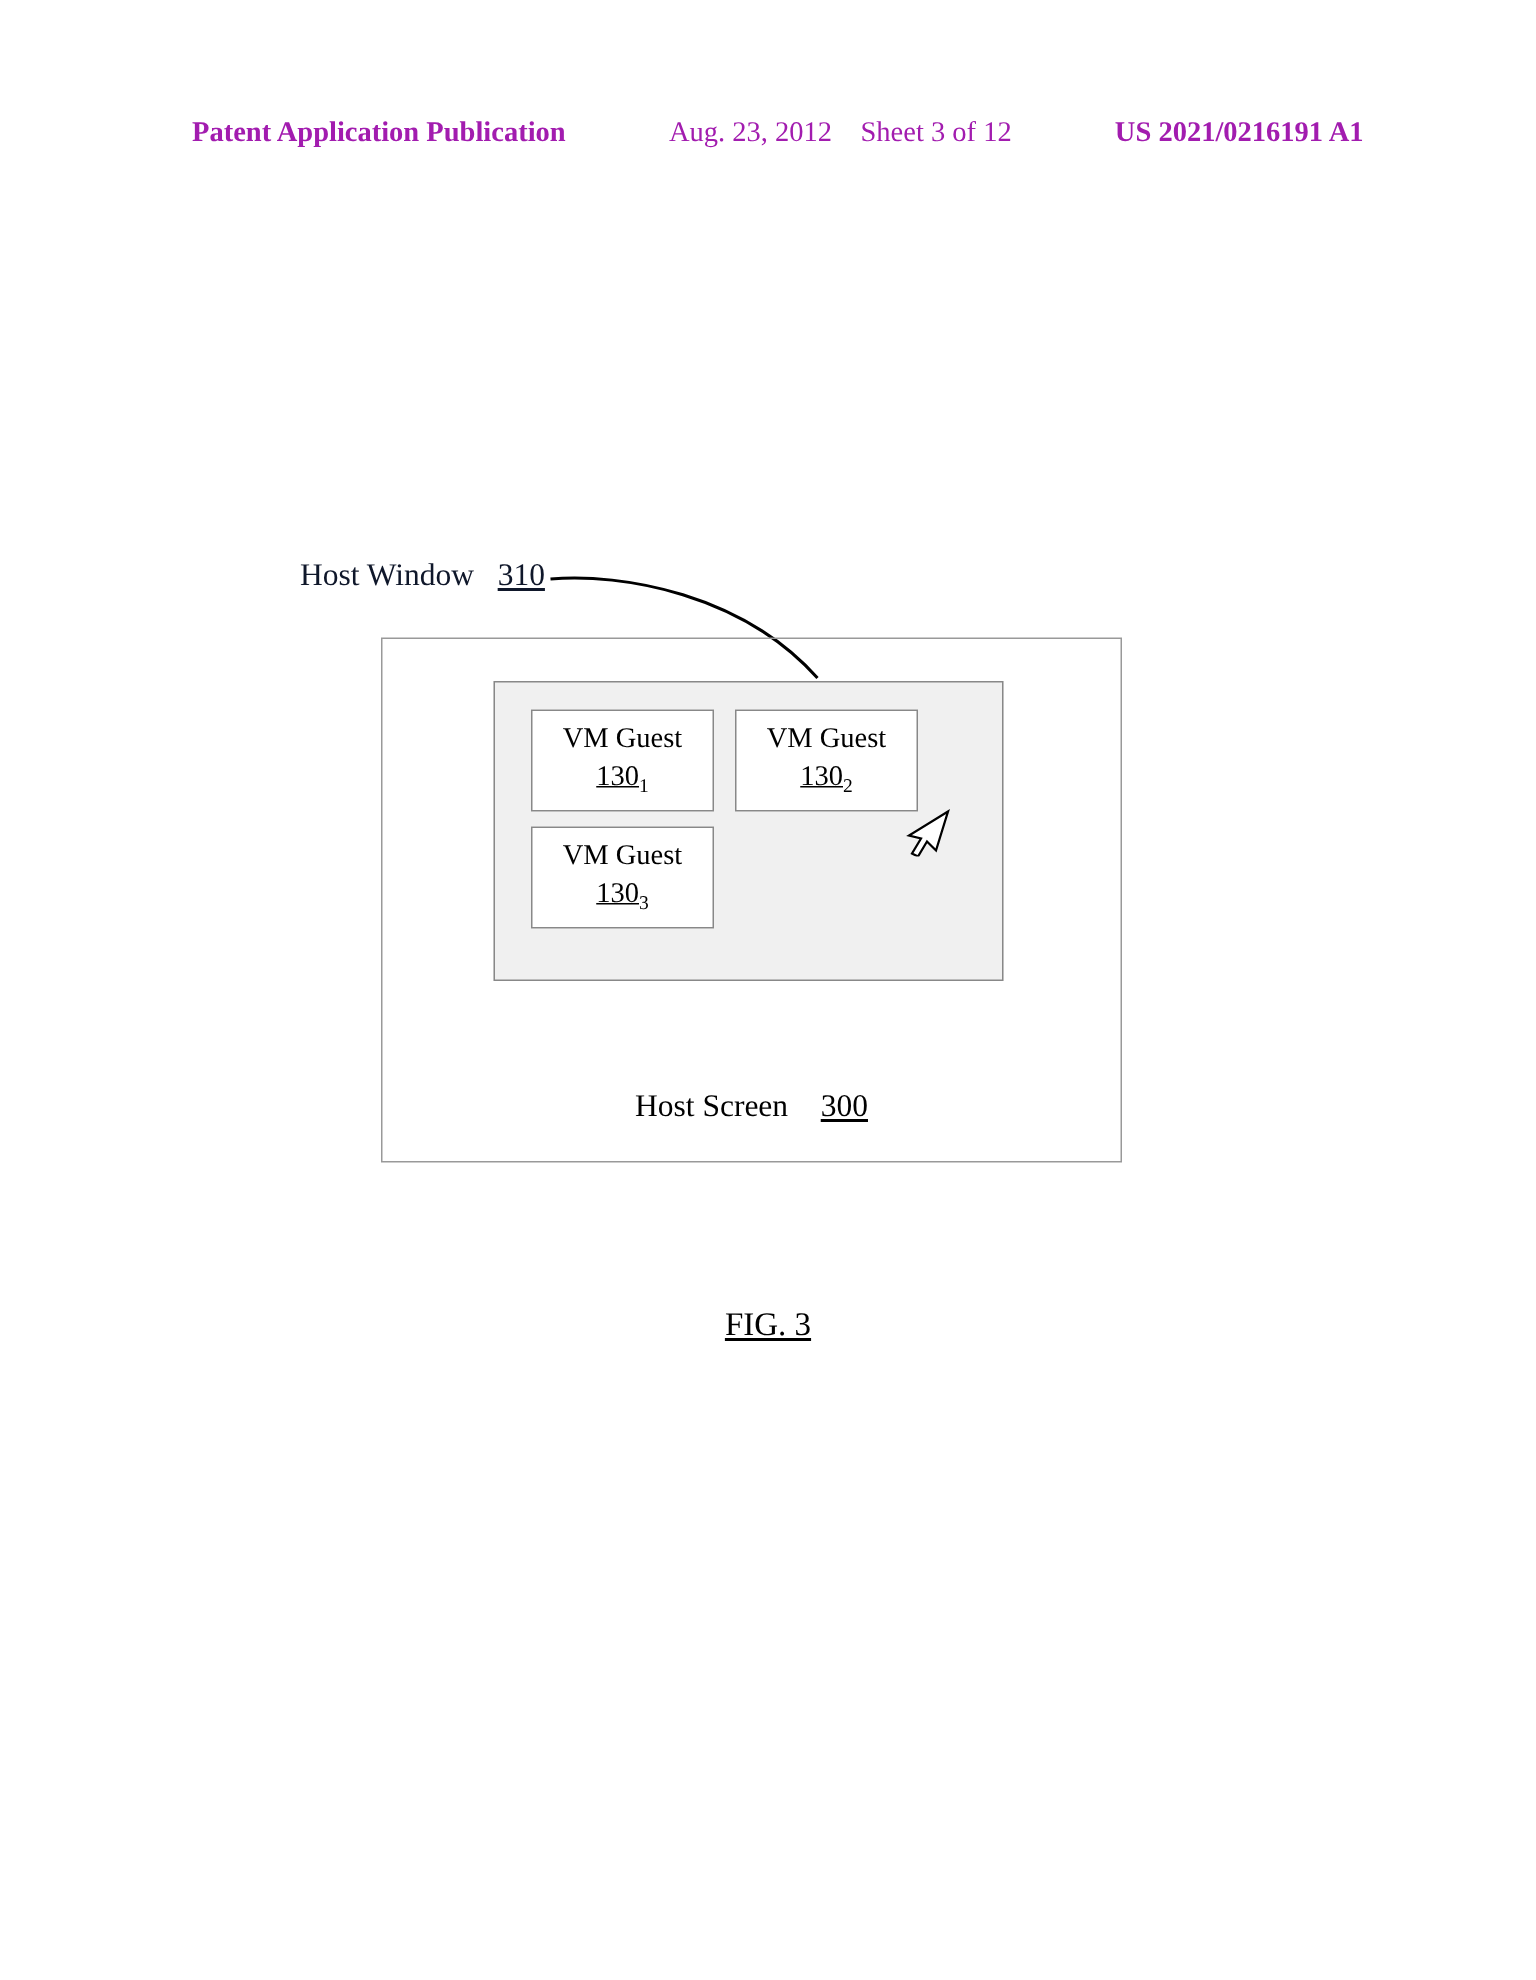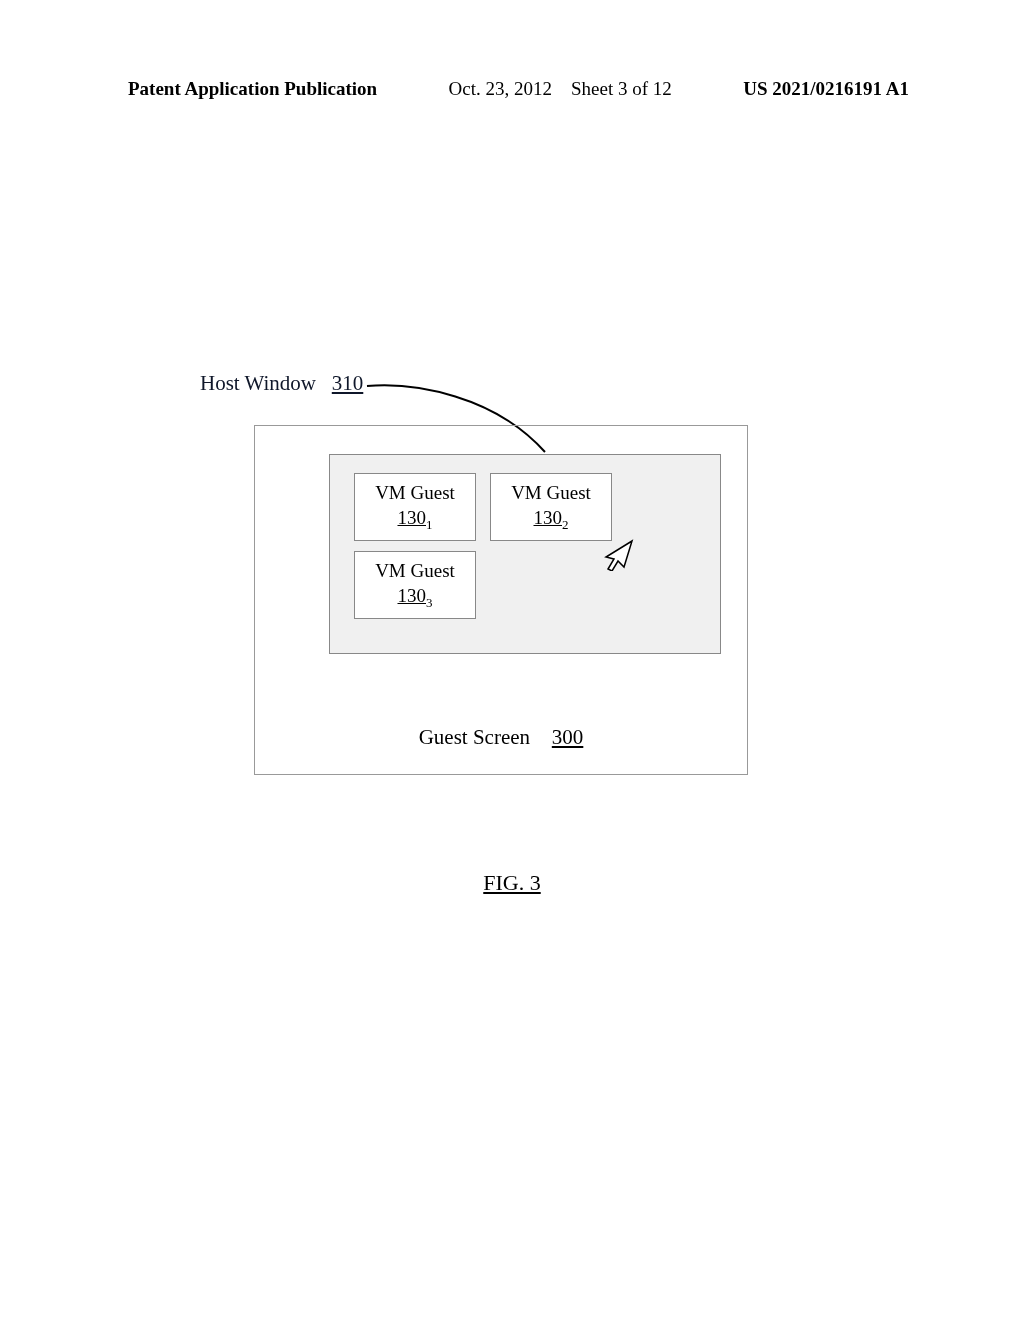--- a/index.html
+++ b/index.html
@@ -16,21 +16,21 @@
     }
     .header {
       position: absolute;
       top: 78px;
       left: 0;
       right: 0;
       padding: 0 115px 0 128px;
       display: flex;
       justify-content: space-between;
       font-size: 19px;
-      color: #000000;
+      color: #a21caf;
     }
     .header-left {
       font-weight: bold;
     }
     .header-middle {
     }
     .header-right {
       font-weight: bold;
     }
     .diagram-container {
@@ -61,21 +61,21 @@
       top: 50px;
       left: 54px;
       width: 494px;
       height: 350px;
       border: 1.5px solid #999;
     }
     .host-window-box {
       position: absolute;
       top: 28px;
       left: 74px;
-      width: 392px;
+      width: 340px;
       height: 200px;
       background: #f0f0f0;
       border: 1.5px solid #888;
     }
     .vm-guest-box {
       position: absolute;
       background: #ffffff;
       border: 1.5px solid #888;
       width: 122px;
       height: 68px;
@@ -134,21 +134,21 @@
       font-size: 22px;
       text-decoration: underline;
     }
   </style>
 </head>
 <body>
 
 <div class="header">
   <span class="header-left">Patent Application Publication</span>
   <span class="header-middle">
-    <span>Oct. 23, 2012</span>
+    <span>Aug. 23, 2012</span>
     &nbsp;&nbsp;
     <span>Sheet 3 of 12</span>
   </span>
   <span class="header-right">US 2021/0216191 A1</span>
 </div>
 
 <div class="diagram-container">
 
   <div class="host-window-label">
     <span>Host Window</span>
@@ -185,21 +185,21 @@
         </span>
       </div>
 
       <svg class="cursor-arrow" viewBox="0 0 34 34">
         <path d="M 30 4 L 4 20 L 12 22 L 6 32 L 10 34 L 16 24 L 22 30 Z" fill="#fff" stroke="#000" stroke-width="1.5"></path>
       </svg>
 
     </div>
 
     <div class="host-screen-label">
-      <span>Guest Screen</span>
+      <span>Host Screen</span>
       &nbsp;
       <span class="host-screen-ref">300</span>
     </div>
 
   </div>
 
 </div>
 
 <div class="figure-label">FIG. 3</div>
 

